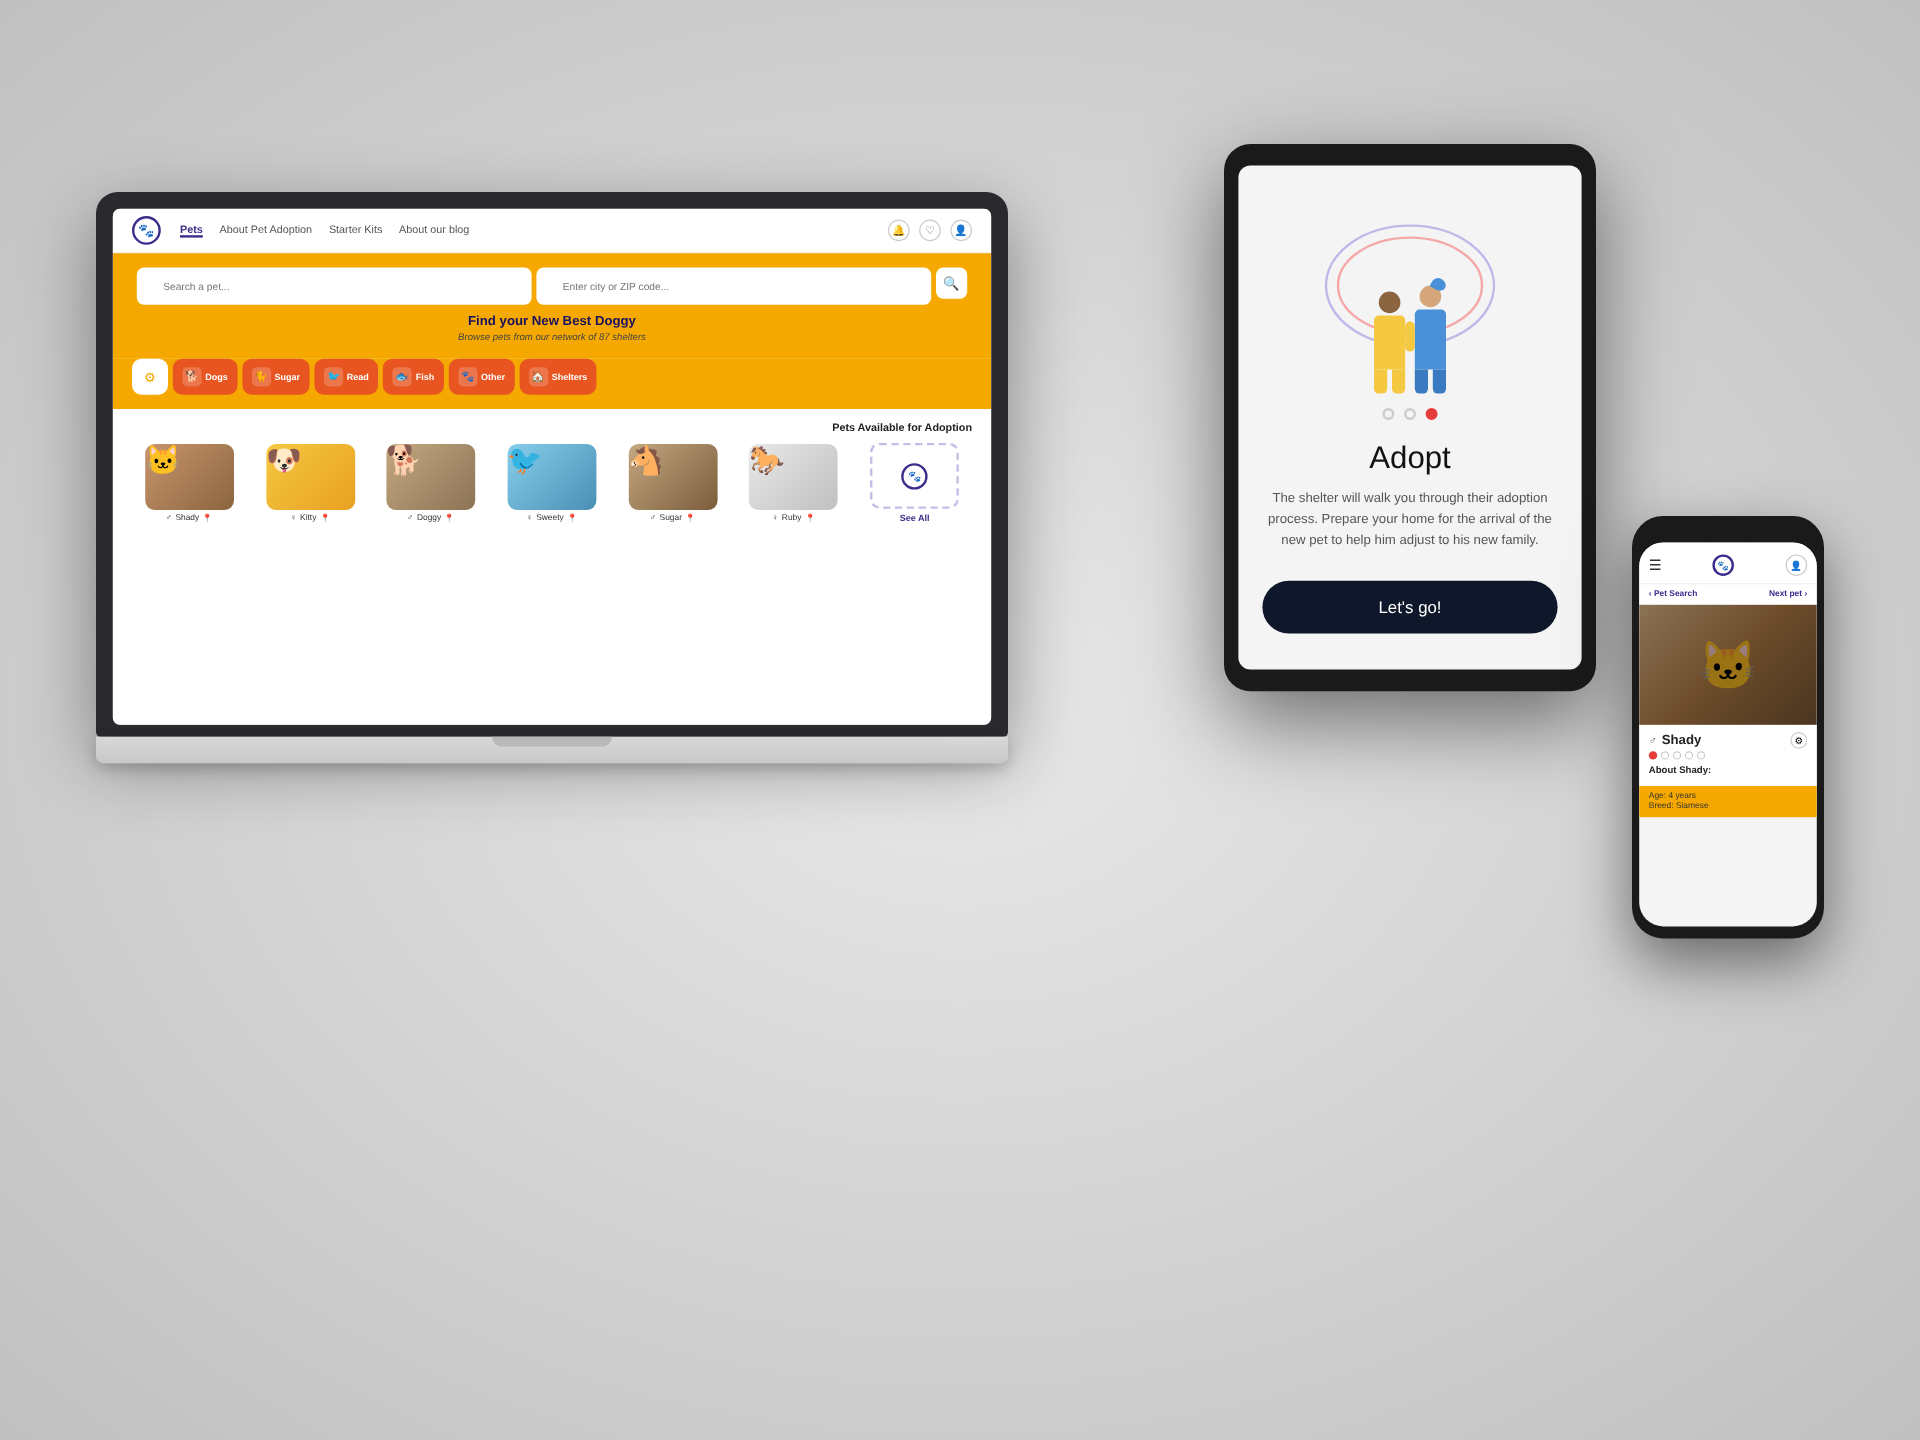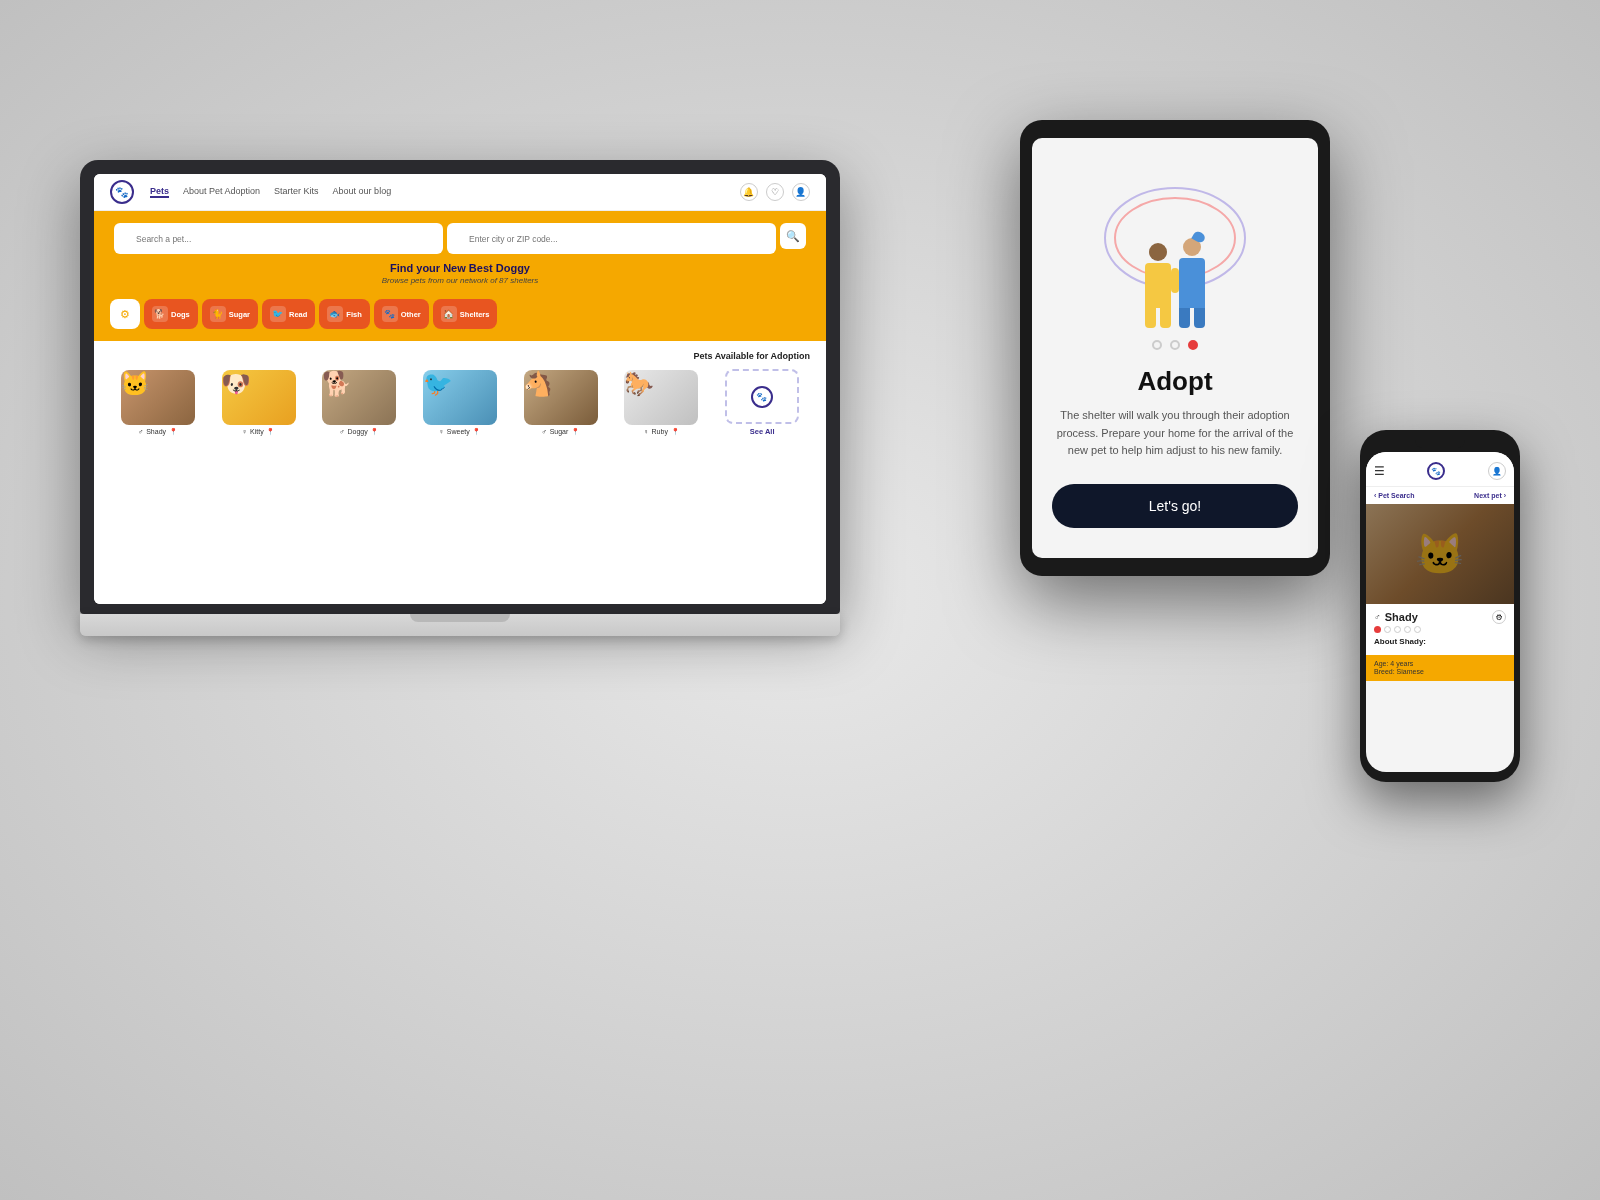--- a/index.html
+++ b/index.html
@@ -360,21 +360,21 @@
       background: transparent;
     }
 
     .dot.active {
       background: #e63c3c;
       border-color: #e63c3c;
     }
 
     .tablet-title {
       font-size: 26px;
-      font-weight: 700;
+      font-weight: 400;
       color: #111;
       margin-bottom: 10px;
     }
 
     .tablet-desc {
       font-size: 11px;
       color: #555;
       text-align: center;
       line-height: 1.6;
       margin-bottom: 24px;

